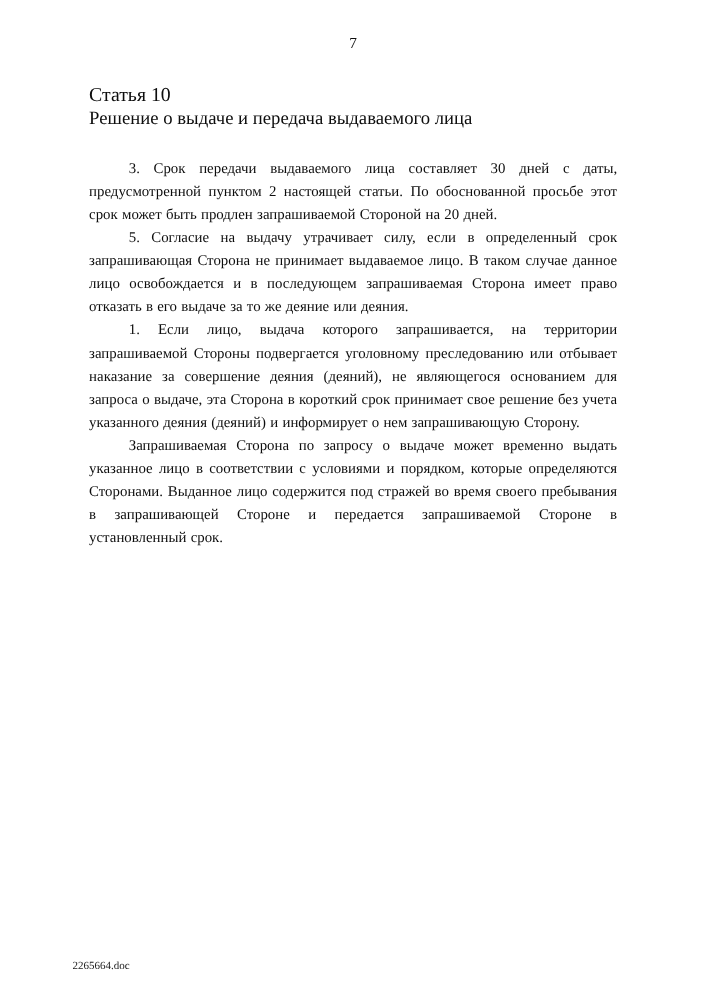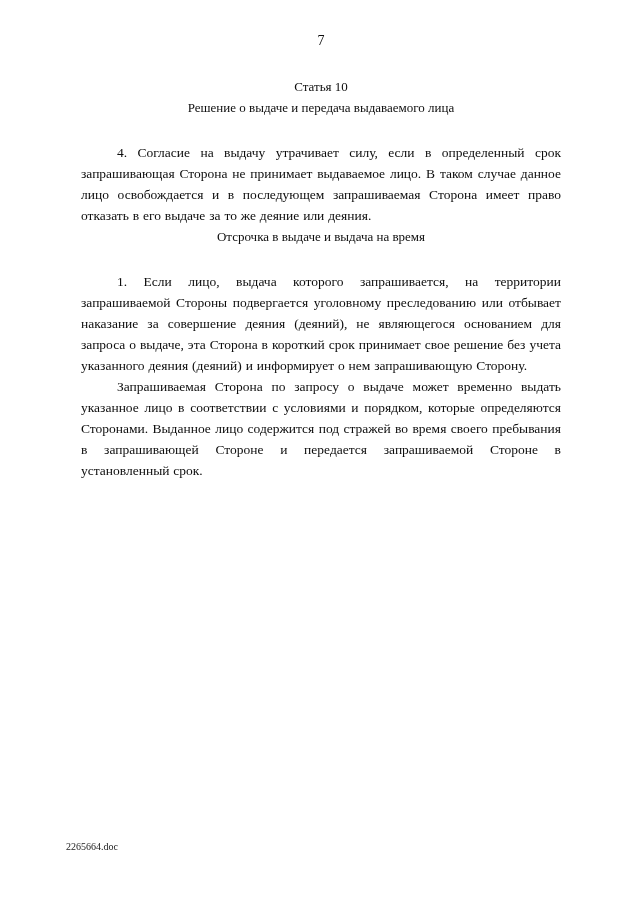--- a/index.html
+++ b/index.html
@@ -33,60 +33,58 @@
     text-align: justify;
     text-indent: 36px;
     margin: 0;
     word-spacing: 0.5px;
   }
   .para.no-indent {
     text-indent: 0;
   }
   .article-title {
     margin: 21px 0 0 0;
-    text-align: center;
-    font-size: 13px;
+    font-size: 18px;
     font-weight: normal;
     line-height: 21px;
   }
   .article-subtitle {
     margin: 0 0 24px 0;
-    text-align: center;
-    font-size: 13px;
+    font-size: 17px;
     font-weight: normal;
     line-height: 21px;
     font-family: Liberation Serif, serif;
   }
   .article {
     margin: 0;
   }
   .doc-footer {
     position: absolute;
     left: 66px;
-    top: 840px;
+    top: 872px;
     font-size: 10px;
     line-height: 14px;
     color: #1a1a1a;
   }
 </style>
 </head>
 <body>
 
 <div class="page">
 
   <div class="page-number">7</div>
 
 
   <section class="article">
     <h2 class="article-title">Статья 10</h2>
     <h3 class="article-subtitle">Решение о выдаче и передача выдаваемого лица</h3>
-    <p class="para">4. Согласие на выдачу утрачивает силу, если в определенный срок запрашивающая Сторона не принимает выдаваемое лицо. В таком случае данное лицо освобождается и в последующем запрашиваемая Сторона имеет право отказать в его выдаче за то же деяние или деяния.</p>
+    <p class="para">3. Срок передачи выдаваемого лица составляет 30 дней с даты, предусмотренной пунктом 2 настоящей статьи. По обоснованной просьбе этот срок может быть продлен запрашиваемой Стороной на 20 дней.</p>
+    <p class="para">5. Согласие на выдачу утрачивает силу, если в определенный срок запрашивающая Сторона не принимает выдаваемое лицо. В таком случае данное лицо освобождается и в последующем запрашиваемая Сторона имеет право отказать в его выдаче за то же деяние или деяния.</p>
   </section>
 
   <section class="article">
-    <h3 class="article-subtitle">Отсрочка в выдаче и выдача на время</h3>
     <p class="para">1. Если лицо, выдача которого запрашивается, на территории запрашиваемой Стороны подвергается уголовному преследованию или отбывает наказание за совершение деяния (деяний), не являющегося основанием для запроса о выдаче, эта Сторона в короткий срок принимает свое решение без учета указанного деяния (деяний) и информирует о нем запрашивающую Сторону.</p>
     <p class="para">Запрашиваемая Сторона по запросу о выдаче может временно выдать указанное лицо в соответствии с условиями и порядком, которые определяются Сторонами. Выданное лицо содержится под стражей во время своего пребывания в запрашивающей Стороне и передается запрашиваемой Стороне в установленный срок.</p>
   </section>
 
 </div>
 
 <div class="doc-footer">2265664.doc</div>
 
 </body></html>

